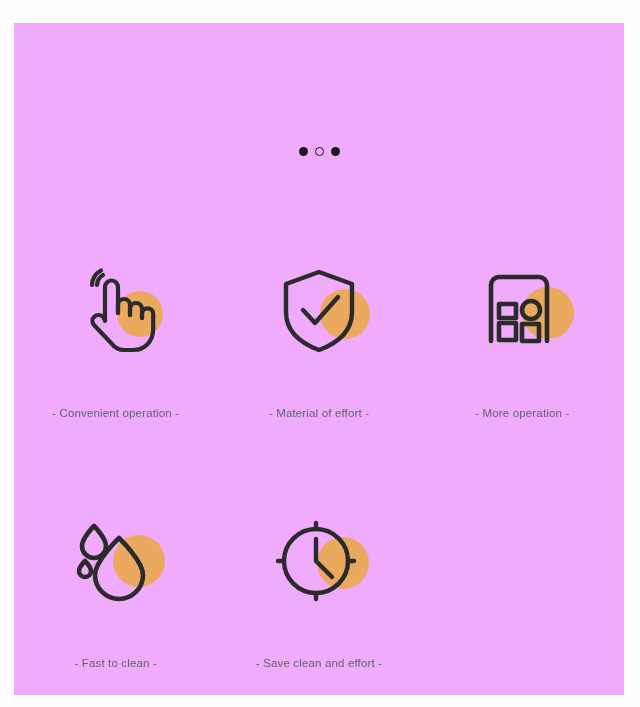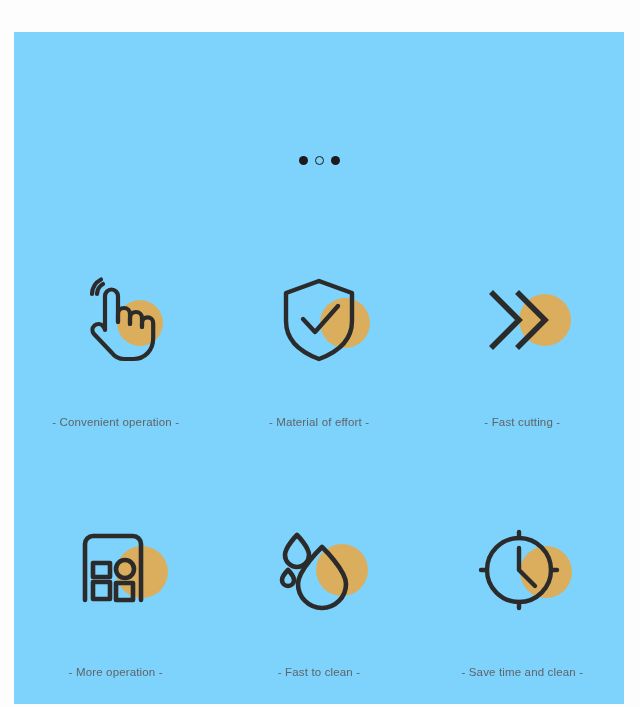--- a/index.html
+++ b/index.html
@@ -19,24 +19,24 @@
     position: relative;
     width: 640px;
     height: 707px;
     background: #fdfdfe;
     box-sizing: border-box;
   }
 
   .panel {
     position: absolute;
     left: 14px;
-    top: 32px;
+    top: 23px;
     width: 610px;
     height: 672px;
-    background: #7dd3fc;
+    background: #f0abfc;
   }
 
   
   .dots {
     position: absolute;
     left: 0;
     top: 124px;
     width: 610px;
     display: flex;
     justify-content: center;
@@ -155,32 +155,20 @@
             <svg viewBox="0 0 110 110" fill="none" stroke="#2b2b2b" stroke-width="4.4" stroke-linecap="round" stroke-linejoin="round">
               <path d="M55 17 L88 29 V57 c0 19-14 31-33 38
                        C36 88 22 76 22 57 V29 Z"></path>
               <path d="M39 55 L51 68 L74 42"></path>
             </svg>
           </span>
         </div>
         <div class="caption">- Material of effort -</div>
       </div>
 
-      <div class="cell">
-        <div class="icon-wrap">
-          <span class="blob blob-3"></span>
-          <span class="glyph">
-            <svg viewBox="0 0 110 110" fill="none" stroke="#2b2b2b" stroke-width="5.6" stroke-linecap="square" stroke-linejoin="miter">
-              <path d="M26 30 L52 56 L26 82"></path>
-              <path d="M52 30 L78 56 L52 82"></path>
-            </svg>
-          </span>
-        </div>
-        <div class="caption">- Fast cutting -</div>
-      </div>
 
       <div class="cell">
         <div class="icon-wrap">
           <span class="blob blob-4"></span>
           <span class="glyph">
             <svg viewBox="0 0 110 110" fill="none" stroke="#2b2b2b" stroke-width="4.6" stroke-linecap="round" stroke-linejoin="round">
               <path d="M24 86 V30 a8 8 0 0 1 8-8 H72 a8 8 0 0 1 8 8 V86"></path>
               <rect x="32" y="49" width="17" height="14"></rect>
               <rect x="32" y="68" width="17" height="17"></rect>
               <circle cx="64" cy="55" r="9"></circle>
@@ -212,18 +200,18 @@
             <svg viewBox="0 0 110 110" fill="none" stroke="#2b2b2b" stroke-width="4.4" stroke-linecap="round" stroke-linejoin="round">
               <circle cx="52" cy="56" r="32"></circle>
               <path d="M52 24 V18"></path>
               <path d="M52 88 V94"></path>
               <path d="M20 56 H14"></path>
               <path d="M84 56 H90"></path>
               <path d="M52 34 V56 L68 72"></path>
             </svg>
           </span>
         </div>
-        <div class="caption">- Save time and clean -</div>
+        <div class="caption">- Save clean and effort -</div>
       </div>
 
     </div>
   </div>
 </div>
 
 </body></html>

